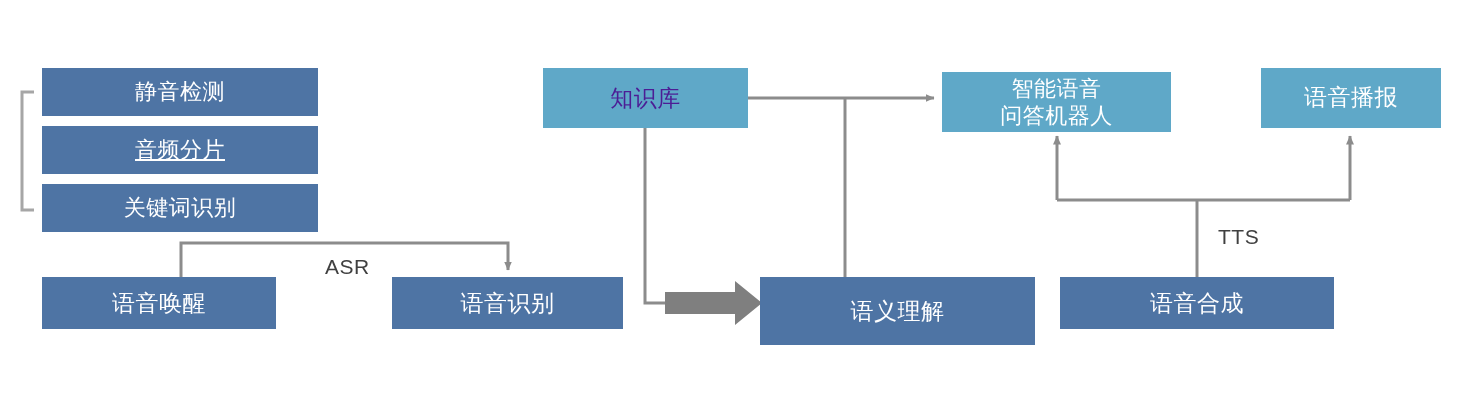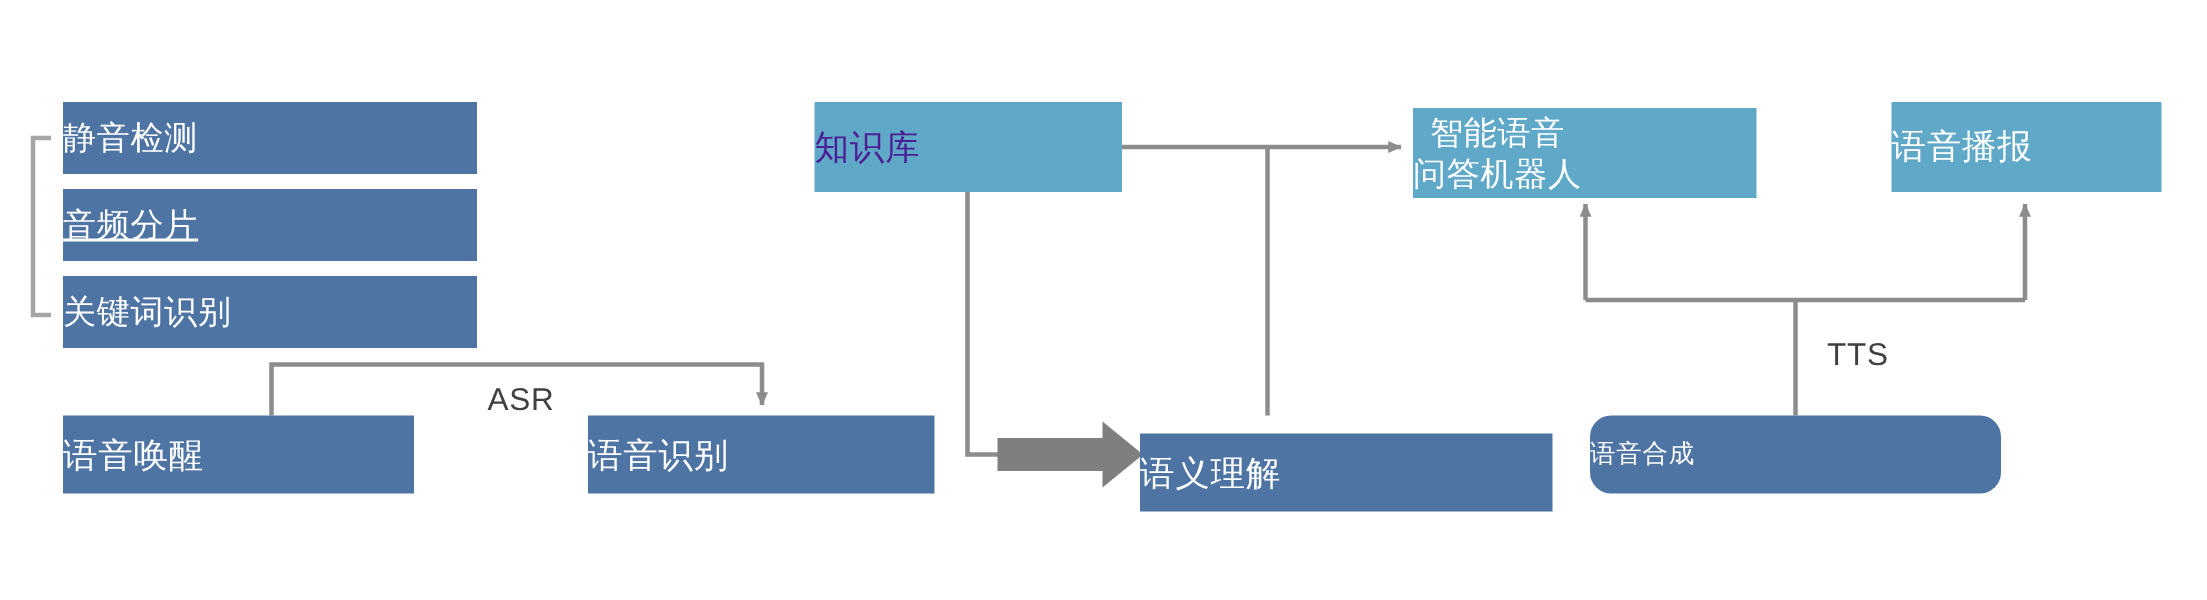--- a/index.html
+++ b/index.html
@@ -25,20 +25,21 @@
     top: 0;
     width: 1471px;
     height: 400px;
     display: block;
   }
   .node-box {
     position: absolute;
     box-sizing: border-box;
     display: flex;
     align-items: center;
+    justify-content: center;
     text-align: center;
     color: #ffffff;
     line-height: 1.25;
     letter-spacing: 0.5px;
     user-select: none;
   }
   .node-label {
     display: block;
     white-space: pre-line;
   }
@@ -99,31 +100,31 @@
       </div>
       <div class="node-box" style="left: 42px; top: 277px; width: 234px; height: 52px; background: rgb(78, 116, 164); font-size: 23px; color: rgb(255, 255, 255);">
         <span class="node-label">语音唤醒</span>
       </div>
       <div class="node-box" style="left: 392px; top: 277px; width: 231px; height: 52px; background: rgb(78, 116, 164); font-size: 23px; color: rgb(255, 255, 255);">
         <span class="node-label">语音识别</span>
       </div>
       <div class="node-box" style="left: 543px; top: 68px; width: 205px; height: 60px; background: rgb(95, 168, 200); font-size: 23px; color: #4c1d95;">
         <span class="node-label">知识库</span>
       </div>
-      <div class="node-box" style="left: 760px; top: 277px; width: 275px; height: 52px; background: rgb(78, 116, 164); font-size: 23px; color: rgb(255, 255, 255); margin-top: 12px;">
+      <div class="node-box" style="left: 760px; top: 277px; width: 275px; height: 68px; background: rgb(78, 116, 164); font-size: 23px; color: rgb(255, 255, 255);">
         <span class="node-label">语义理解</span>
       </div>
       <div class="node-box" style="left: 942px; top: 72px; width: 229px; height: 60px; background: rgb(95, 168, 200); font-size: 22px; color: rgb(255, 255, 255);">
         <span class="node-label">智能语音
 问答机器人</span>
       </div>
       <div class="node-box" style="left: 1261px; top: 68px; width: 180px; height: 60px; background: rgb(95, 168, 200); font-size: 23px; color: rgb(255, 255, 255); font-family: Liberation Serif, serif;">
         <span class="node-label">语音播报</span>
       </div>
-      <div class="node-box" style="left: 1060px; top: 277px; width: 274px; height: 52px; background: rgb(78, 116, 164); font-size: 17px; color: rgb(255, 255, 255); border-radius: 14px;">
+      <div class="node-box" style="left: 1060px; top: 277px; width: 274px; height: 52px; background: rgb(78, 116, 164); font-size: 23px; color: rgb(255, 255, 255);">
         <span class="node-label">语音合成</span>
       </div>
     </div>
   <div id="edge-labels-layer">
       <div class="edge-label" style="left: 325px; top: 255px; color: rgb(64, 64, 64);">ASR</div>
       <div class="edge-label" style="left: 1218px; top: 225px; color: rgb(64, 64, 64);">TTS</div>
     </div>
 
 </div>
 

